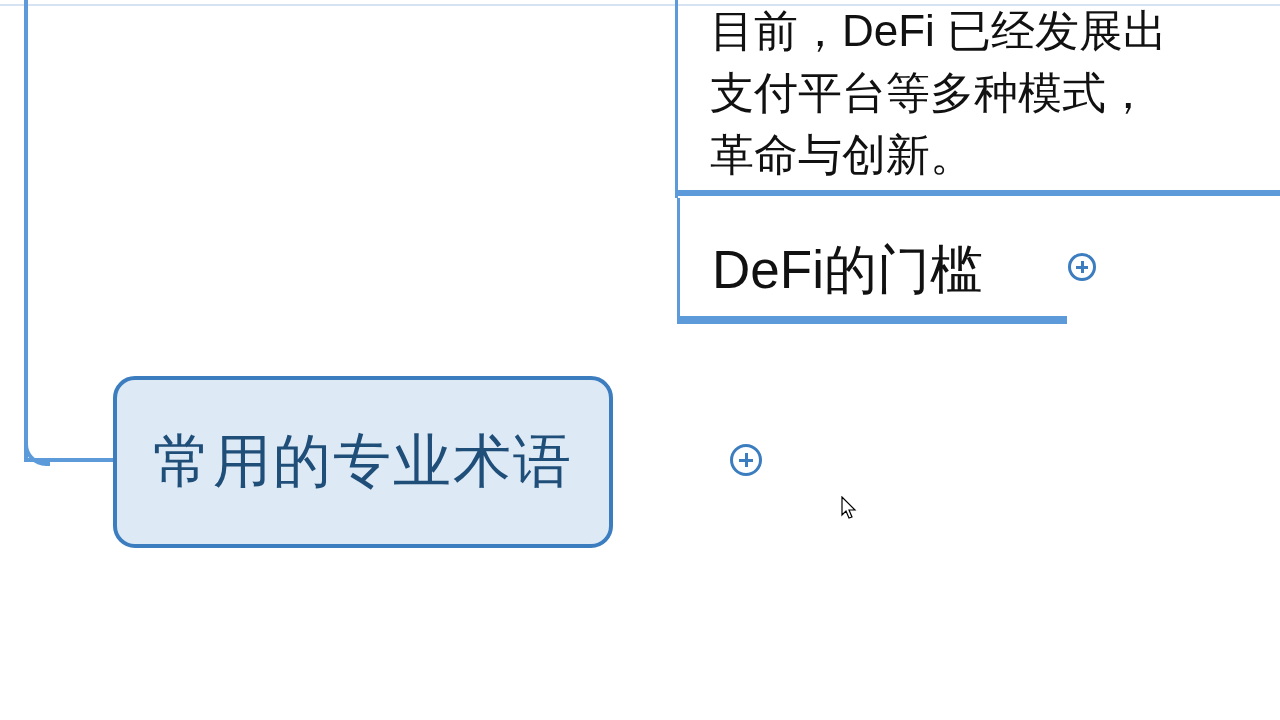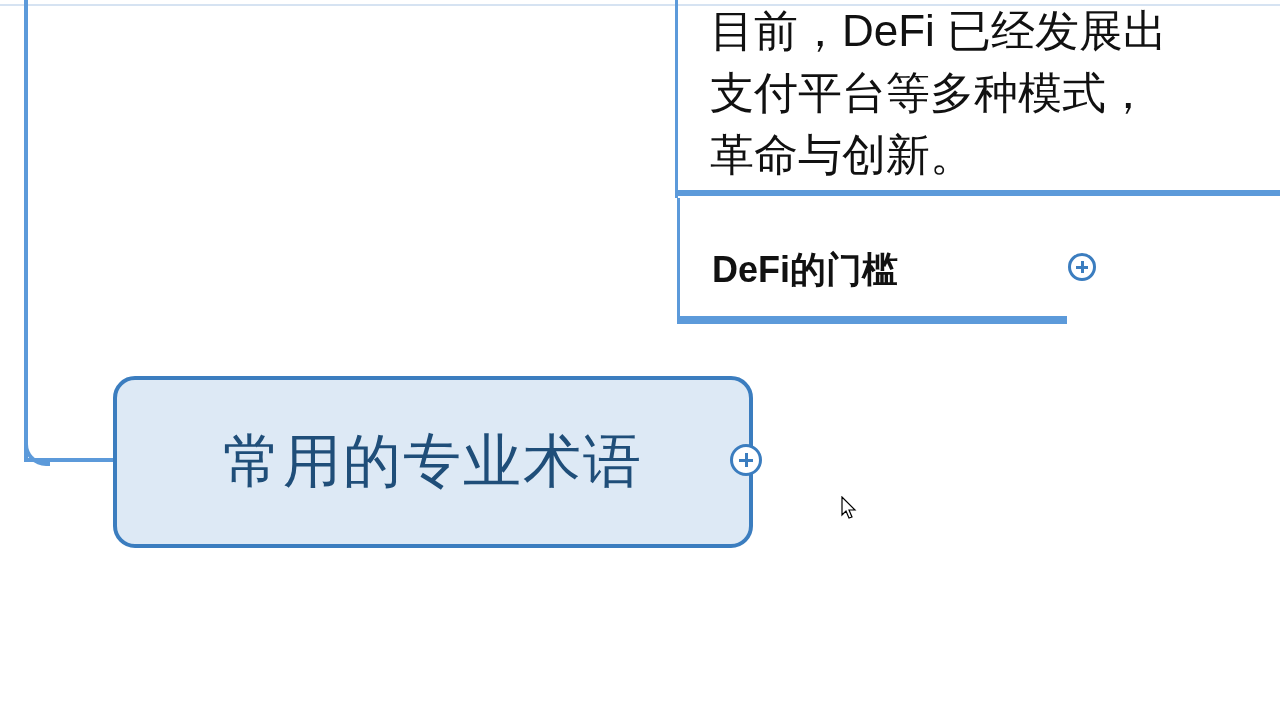--- a/index.html
+++ b/index.html
@@ -51,21 +51,21 @@
     border-left: 4px solid #5c9ada;
     border-bottom-left-radius: 22px;
     background: #fff;
   }
 
   
   .node-selected {
     position: absolute;
     left: 113px;
     top: 376px;
-    width: 640px;
+    width: 500px;
     height: 172px;
     border: 4px solid #3b7dbf;
     border-radius: 22px;
     background: #dde9f5;
     box-sizing: border-box;
     display: flex;
     align-items: center;
     justify-content: center;
   }
   .node-selected span {
@@ -136,24 +136,23 @@
   .child-box {
     position: absolute;
     left: 677px;
     top: 198px;
     width: 400px;
     border-left: 3px solid #5c9ada;
     box-sizing: border-box;
     padding: 44px 0 18px 32px;
   }
   .child-box span {
-    font-size: 36px;
+    font-size: 53px;
     line-height: 56px;
     color: #111;
-    font-weight: bold;
   }
   .child-underline {
     position: absolute;
     left: 677px;
     top: 316px;
     width: 390px;
     height: 0;
     border-top: 8px solid #5c9ada;
   }
 

